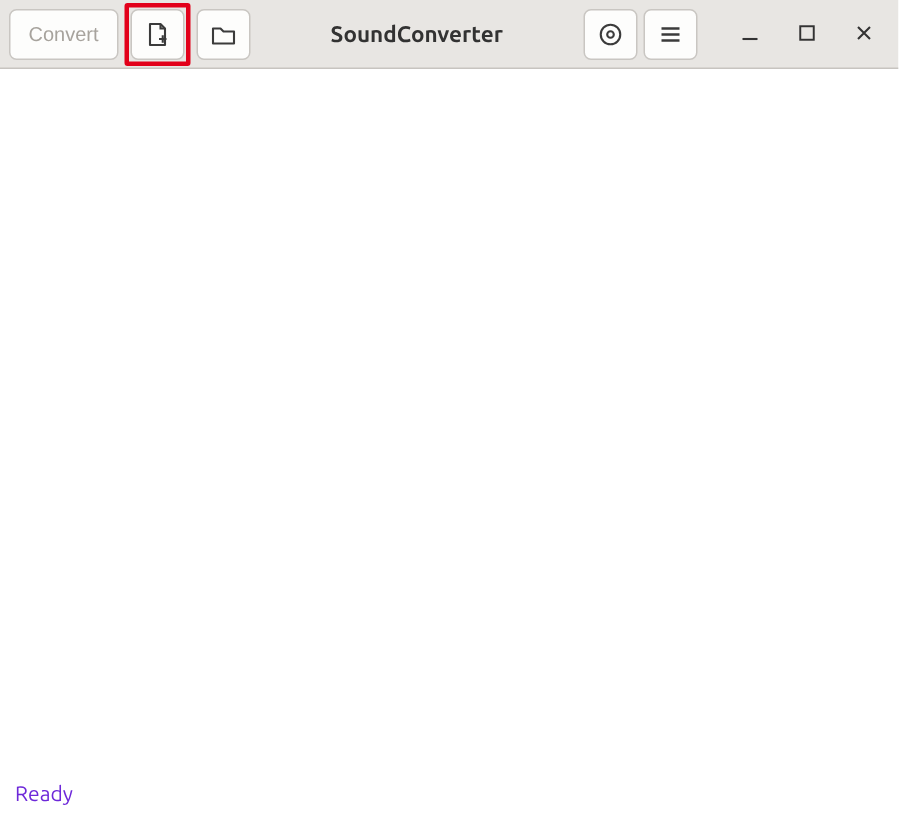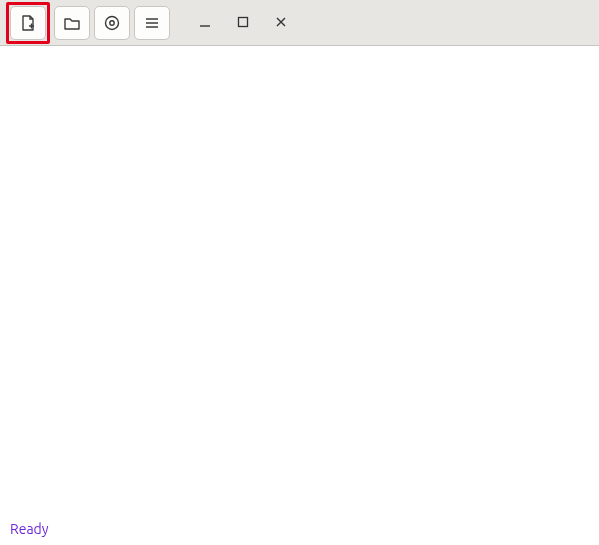--- a/index.html
+++ b/index.html
@@ -75,20 +75,23 @@
       align-items: center;
       padding: 0 10px 6px 10px;
       font-size: 14px;
       color: #6d28d9;
     }
   </style>
 </head>
 <body>
 
 <div class="headerbar">
+  <button class="btn btn-text">
+    <span>Convert</span>
+  </button>
 
   <div class="highlight-wrap">
     <button class="btn btn-icon" aria-label="add-file-icon">
       <span>
         <svg width="18" height="18" viewBox="0 0 18 18" fill="none" stroke="#3b3b3b" stroke-width="1.4">
           <path d="M4 2 h7 l3 3 v11 h-10 z" stroke-linejoin="round"></path>
           <path d="M11 2 v3 h3"></path>
           <path d="M10 12 h5 M12.5 9.5 v5" stroke="#3b3b3b" stroke-width="1.4"></path>
         </svg>
       </span>
@@ -96,20 +99,21 @@
   </div>
 
   <button class="btn btn-icon" aria-label="add-folder-icon">
     <span>
       <svg width="18" height="18" viewBox="0 0 18 18" fill="none" stroke="#3b3b3b" stroke-width="1.4">
         <path d="M2 5 h5 l2 2 h7 v8 h-14 z" stroke-linejoin="round"></path>
       </svg>
     </span>
   </button>
 
+  <div class="title">SoundConverter</div>
 
   <button class="btn btn-icon" aria-label="settings-icon">
     <span>
       <svg width="18" height="18" viewBox="0 0 18 18" fill="none" stroke="#3b3b3b" stroke-width="1.4">
         <circle cx="9" cy="9" r="6.5"></circle>
         <circle cx="9" cy="9" r="2.2"></circle>
       </svg>
     </span>
   </button>
 

